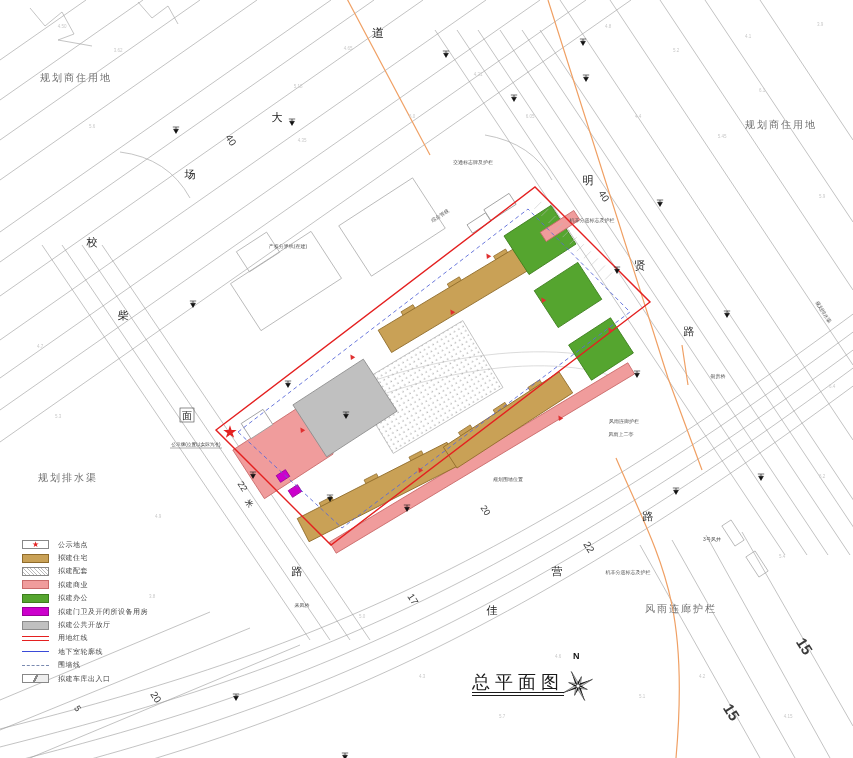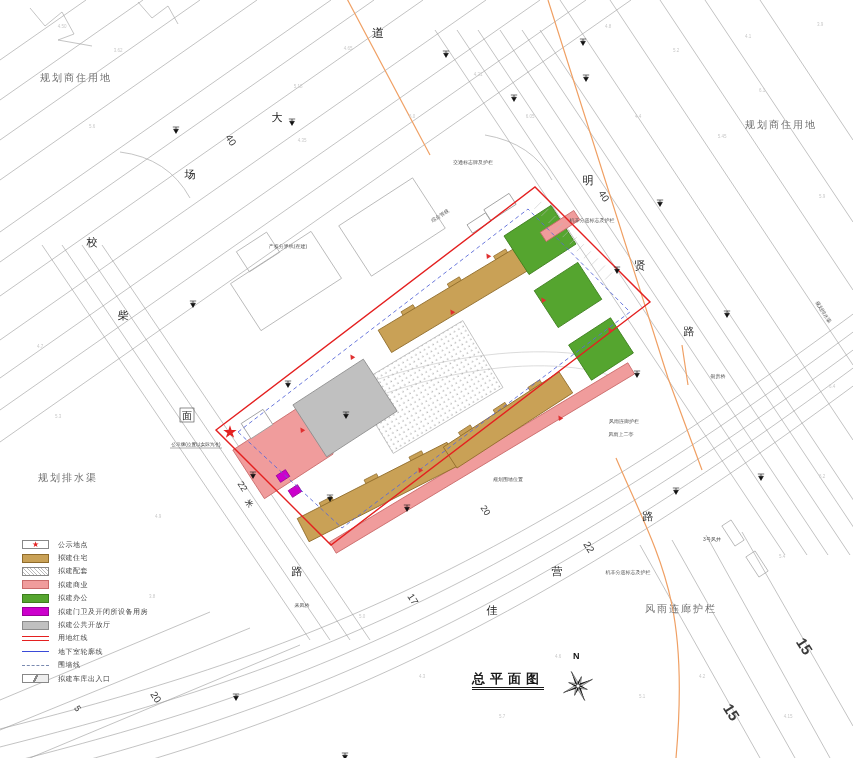--- a/index.html
+++ b/index.html
@@ -15,21 +15,21 @@
   .sw.hatch{background:repeating-linear-gradient(45deg,#fff 0 2px,#bbb 2px 2.6px);}
   .sw.commercial{background:#F09C9C;border-color:#C96A6A;}
   .sw.office{background:#55A52F;border-color:#3C7D1C;}
   .sw.gatehouse{background:#CC00CC;border-color:#909;}
   .sw.public{background:#C0C0C0;border-color:#8C8C8C;}
   .sw.redline{border:none;height:5px;border-top:1.3px solid #E42020;border-bottom:1.3px solid #E42020;}
   .sw.blueline{border:none;height:0;border-top:1.6px solid #3A4AD8;}
   .sw.dashline{border:none;height:0;border-top:1.6px dashed #7a8ab0;}
   .sw.garage{background:linear-gradient(115deg,#fff 46%,#888 46%,#888 54%,#eee 54%);}
   .llbl{font-size:7px;color:#444;letter-spacing:0.5px;white-space:nowrap;}
-  #title{position:absolute;left:472px;top:670px;font-size:13px;font-weight:bold;color:#1a1a1a;
+  #title{position:absolute;left:472px;top:670px;font-size:18px;font-weight:normal;color:#1a1a1a;
          letter-spacing:5px;text-decoration:underline double #1a1a1a;text-underline-offset:4px;white-space:nowrap;}
   #north-n{position:absolute;left:573px;top:651px;font-size:9px;font-weight:bold;color:#111;}
 </style>
 </head>
 <body>
 
 <div id="stage">
   <svg id="map" width="853" height="758" viewBox="0 0 853 758">
       <defs>
         <pattern id="dots" width="5" height="5" patternUnits="userSpaceOnUse">

